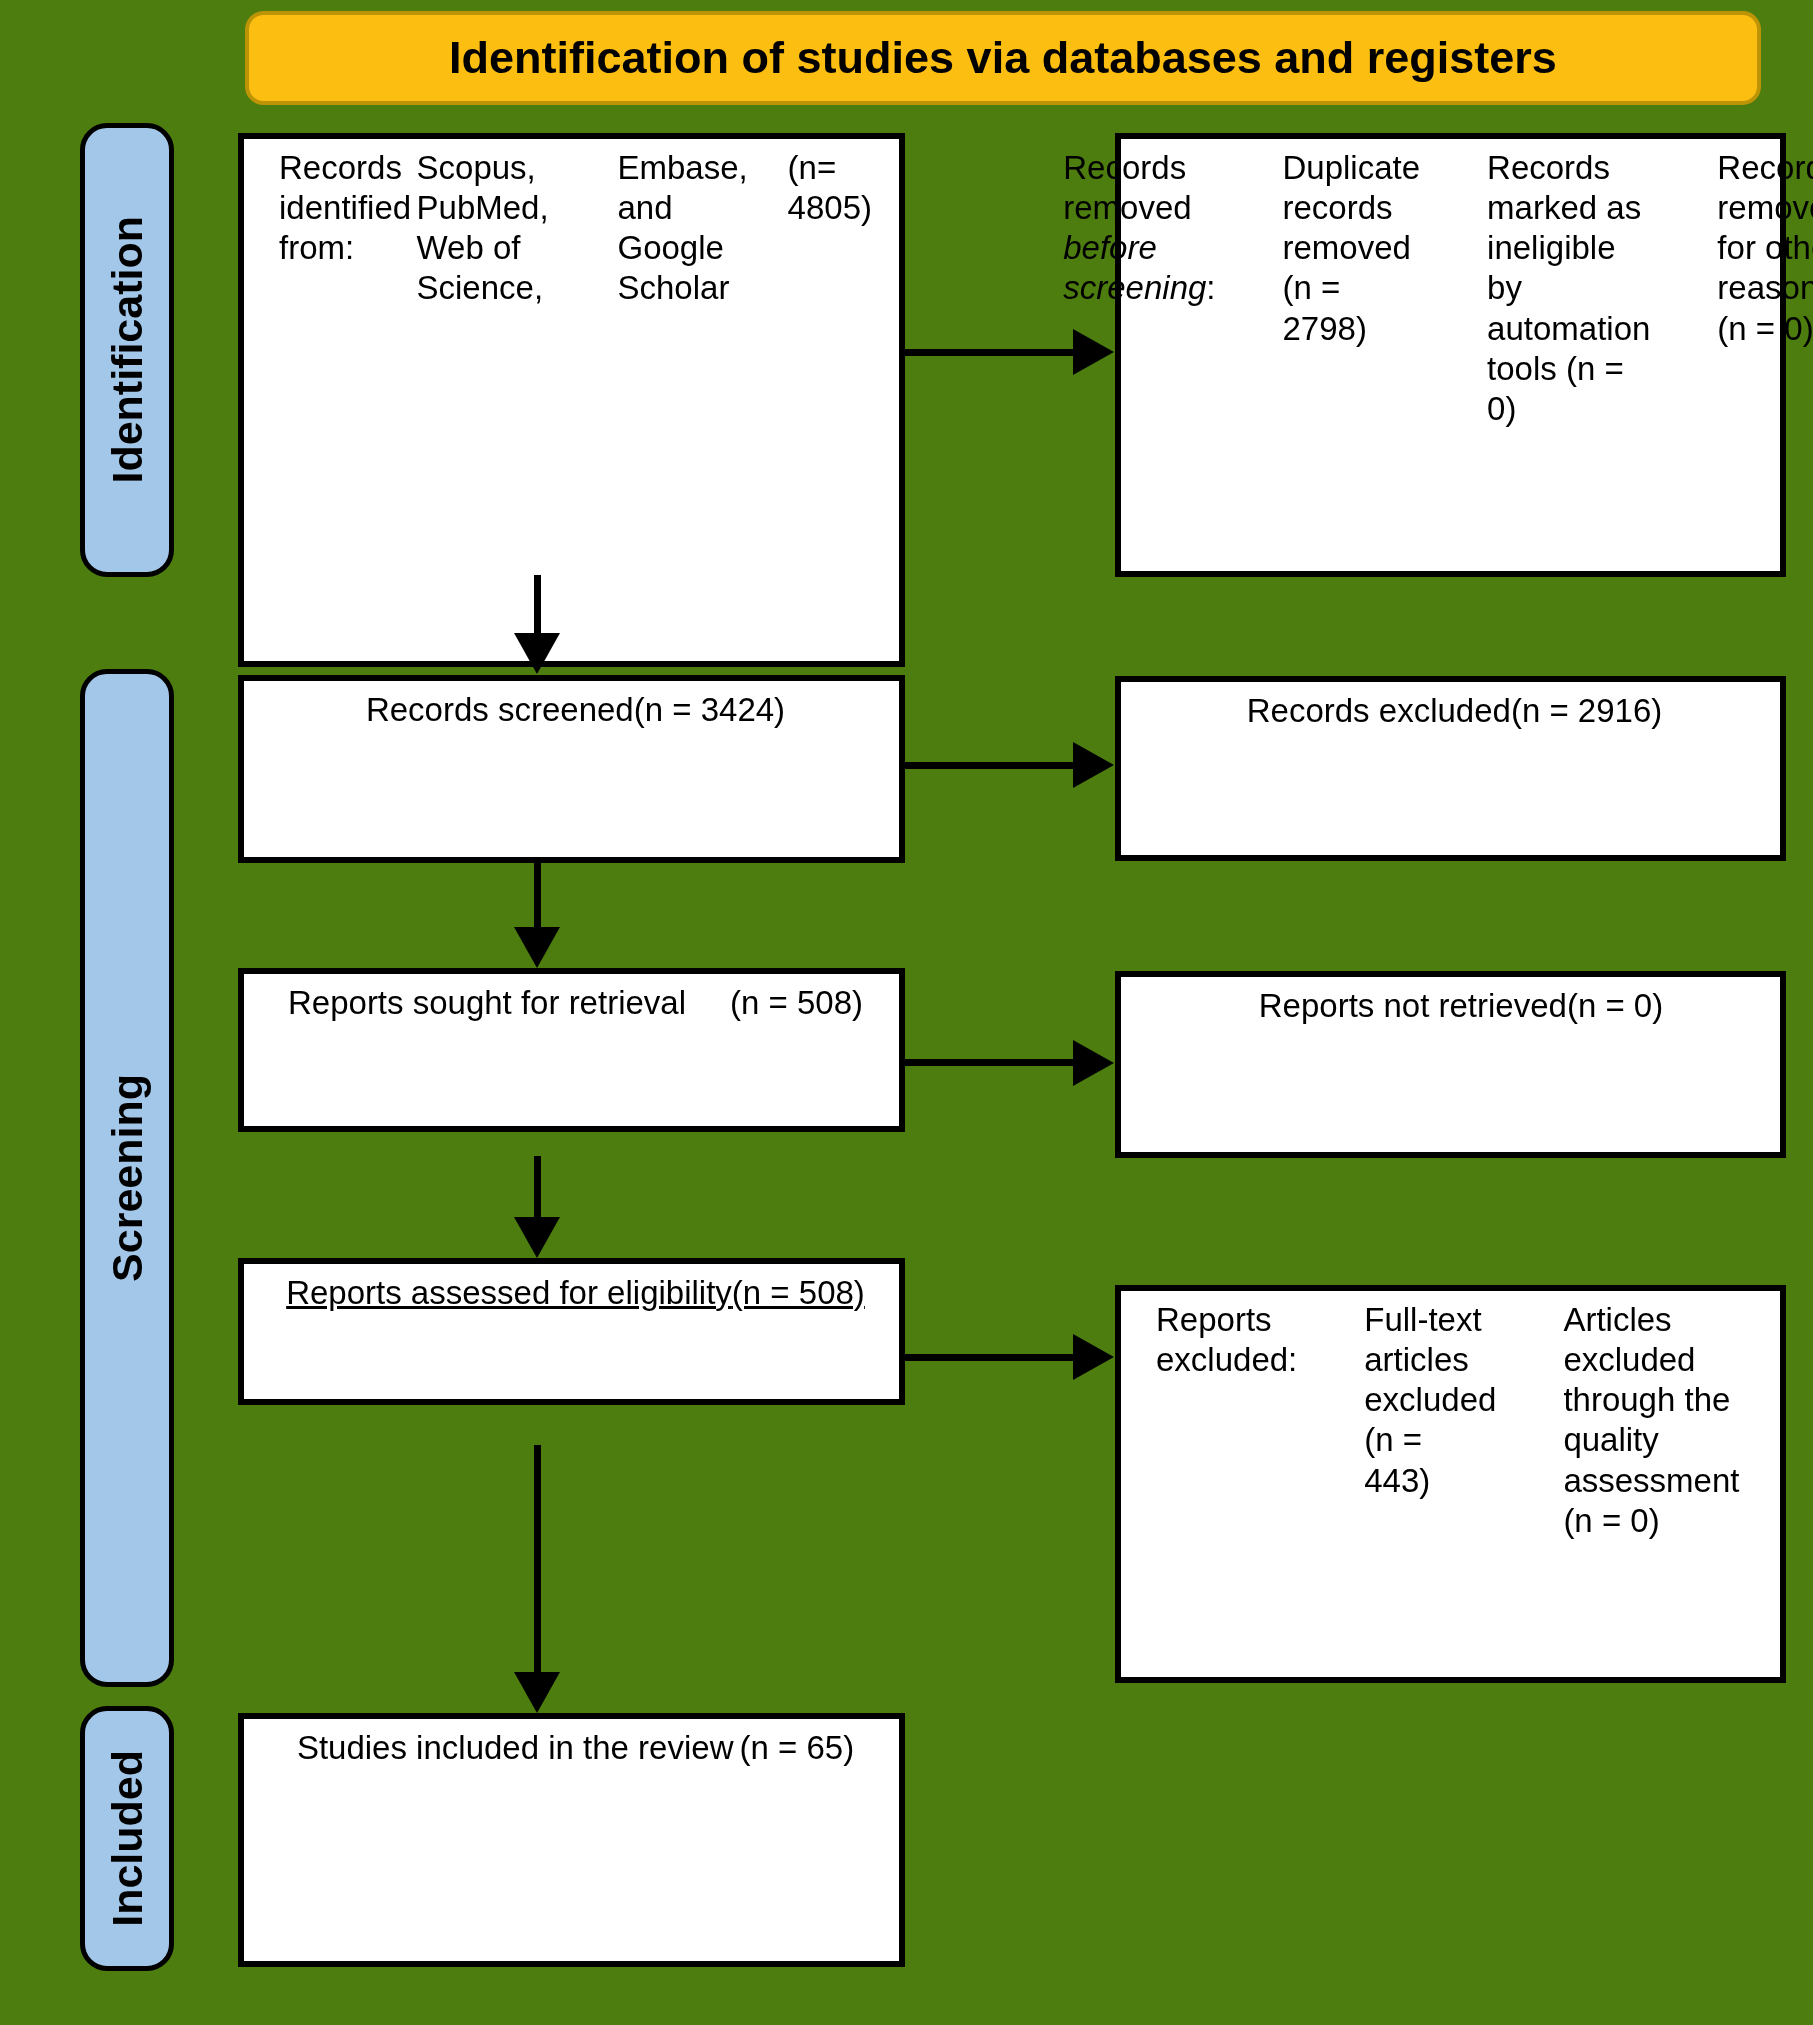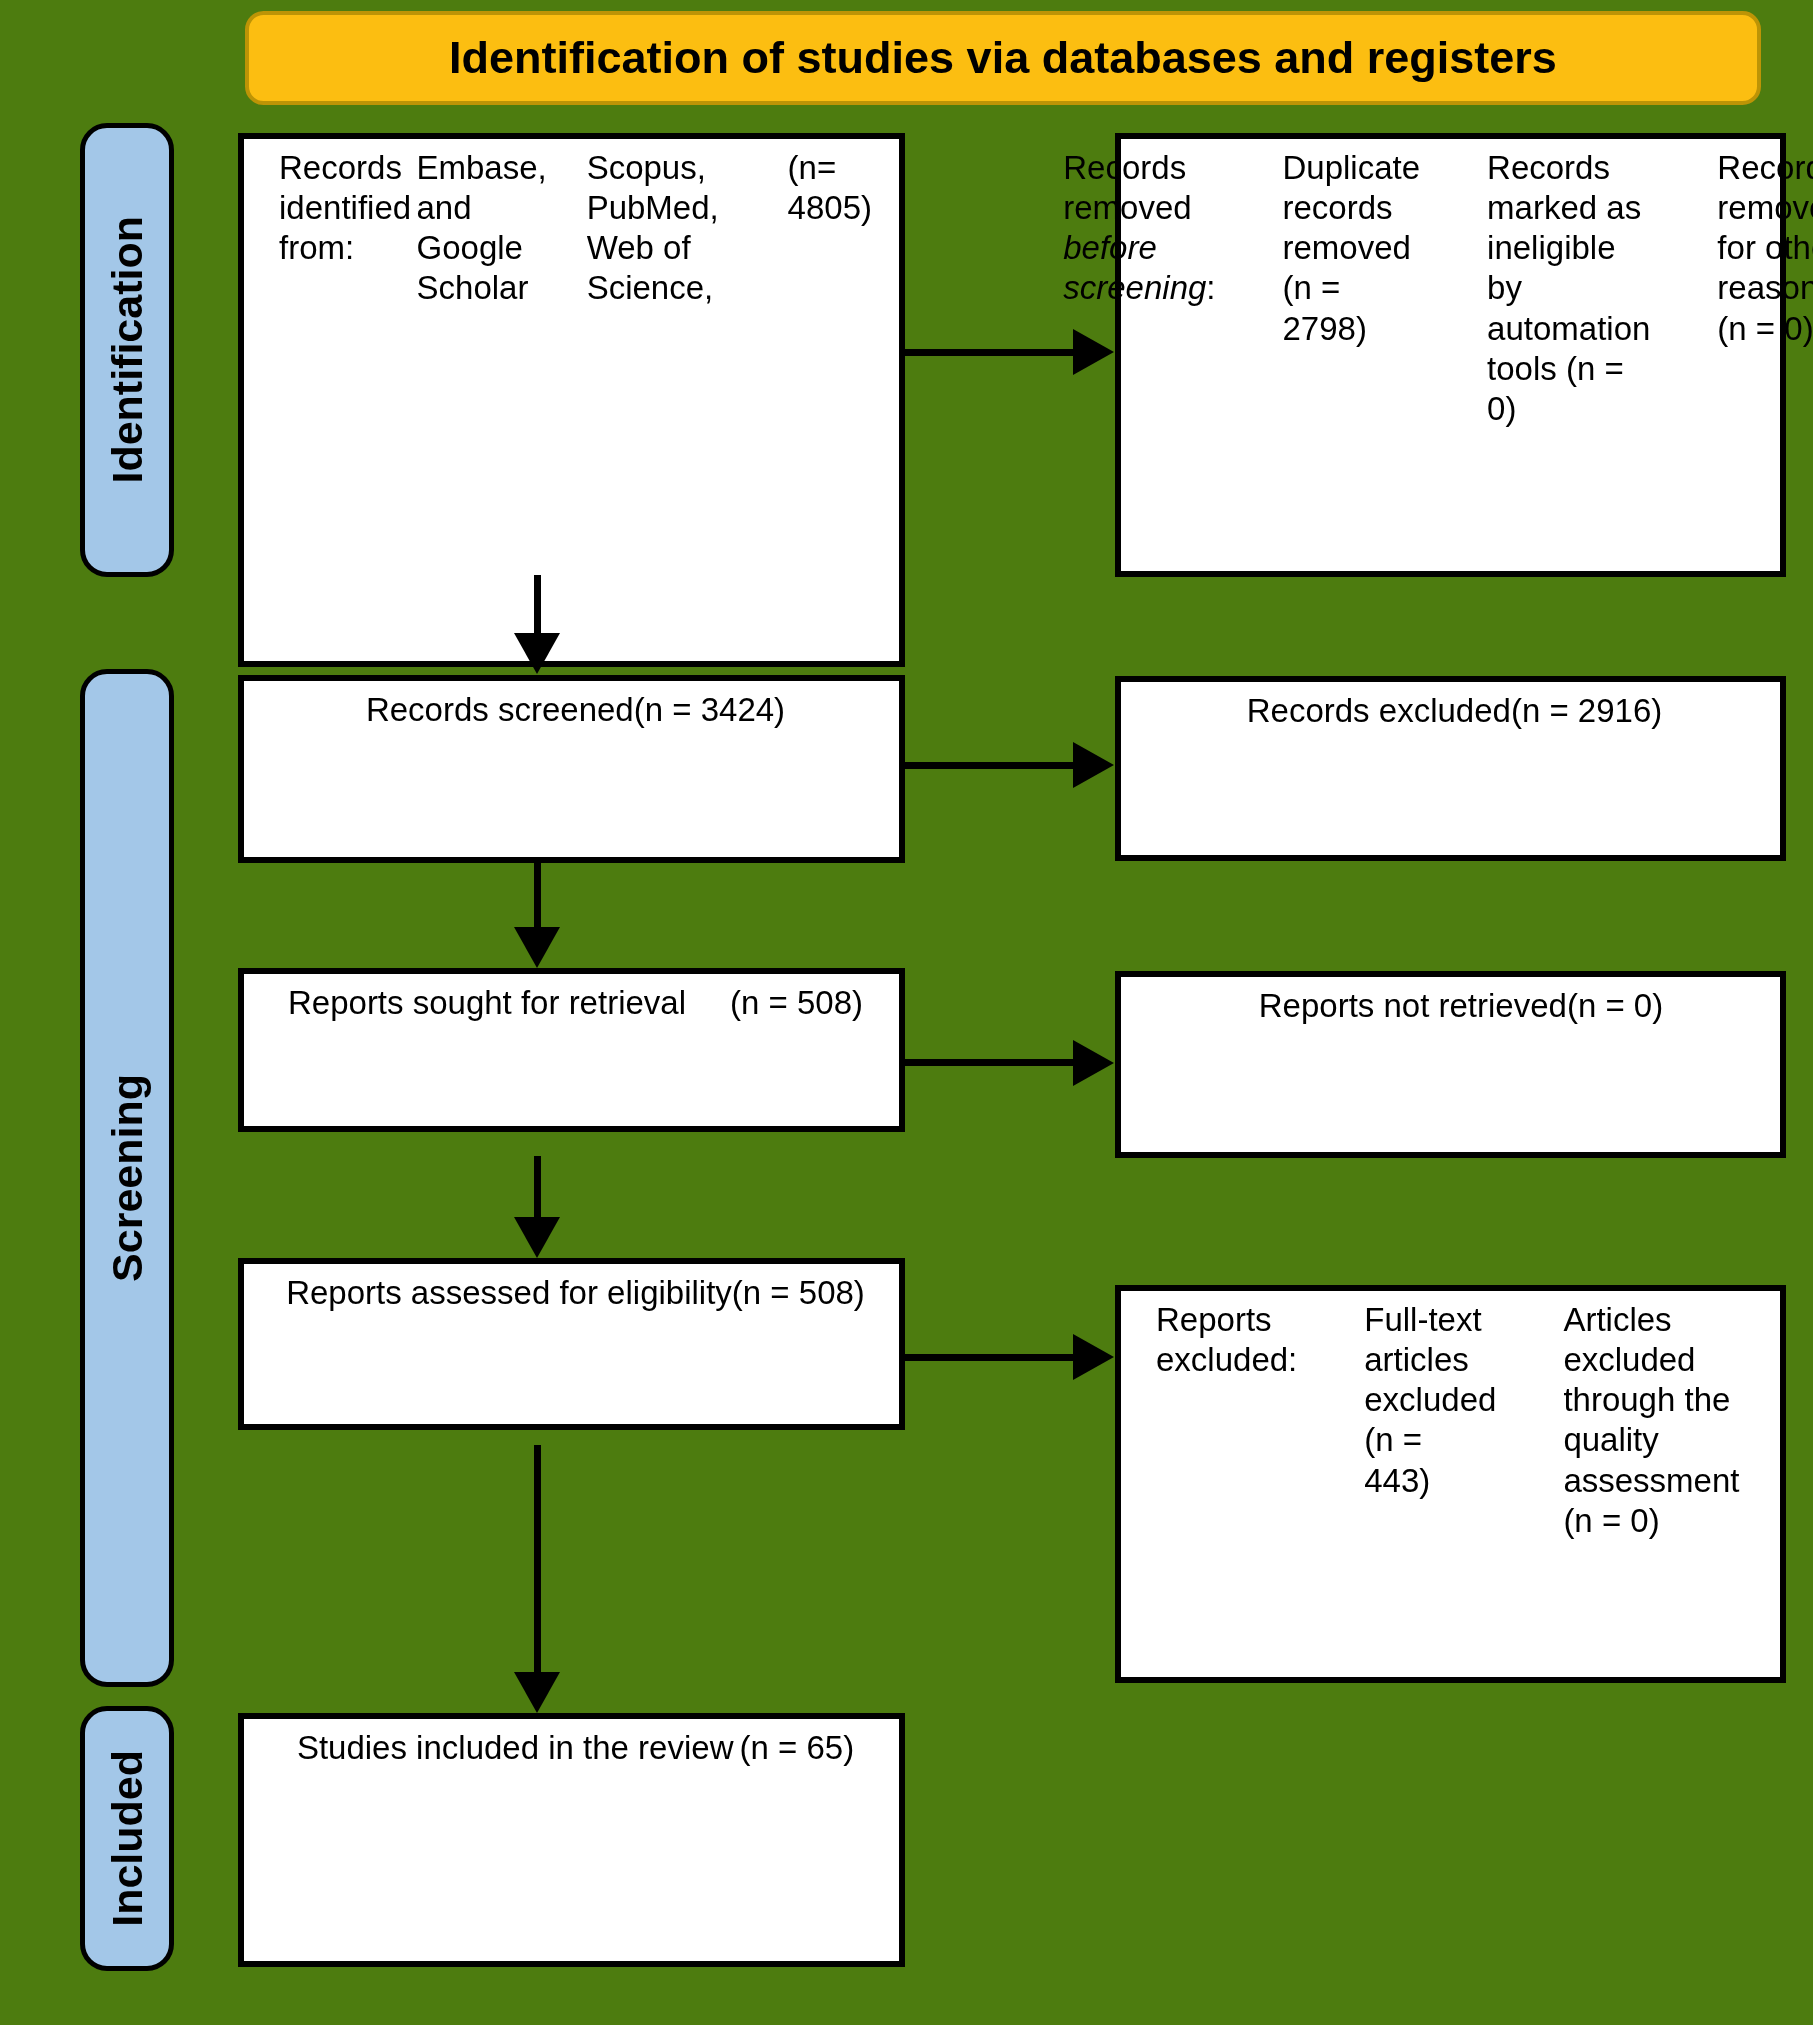--- a/index.html
+++ b/index.html
@@ -38,21 +38,21 @@
     padding:8.5px 27px 8.5px 35px;
   }
   .col-l{left:238px;width:667px;}
   .col-r{left:1115px;width:671px;}
   #box-identified{top:133px;height:534px;}
   #box-removed{top:133px;height:444px;}
   #box-screened{top:675px;height:188px;}
   #box-excluded-records{top:676px;height:185px;}
   #box-sought{top:968px;height:164px;gap:44px;}
   #box-not-retrieved{top:971px;height:187px;padding-left:48px;}
-  #box-assessed{top:1258px;height:172px;}
+  #box-assessed{top:1258px;height:147px;text-decoration:underline;}
   #box-excluded-reports{top:1253px;height:398px;margin-top:32px;}
   #box-included{top:1713px;height:254px;gap:6px;}
   .indent{margin-left:67px;max-width:469px;}
   .it{font-style:italic;}
   
   .shaft-v{position:absolute;width:7px;background:var(--line-color,#000);}
   .shaft-h{position:absolute;height:7px;background:var(--line-color,#000);}
   .head-down{position:absolute;width:0;height:0;
     border-left:23.4px solid transparent;border-right:23.4px solid transparent;
     border-top:41px solid var(--line-color,#000);}
@@ -82,22 +82,22 @@
   </div>
   <div class="stage" id="stage-screening">
     <span class="vtxt">Screening</span>
   </div>
   <div class="stage" id="stage-included">
     <span class="vtxt">Included</span>
   </div>
 
   <div class="box col-l" id="box-identified">
     <div>Records identified from:</div>
+    <div>Scopus, PubMed, Web of Science,</div>
     <div>Embase, and Google Scholar</div>
-    <div>Scopus, PubMed, Web of Science,</div>
     <div>(n= 4805)</div>
   </div>
   <div class="box col-r" id="box-removed">
     <div><span>Records removed </span><span class="it">before screening</span><span>:</span></div>
     <div class="indent">Duplicate records removed (n = 2798)</div>
     <div class="indent">Records marked as ineligible by automation tools (n = 0)</div>
     <div class="indent">Records removed for other reasons (n = 0)</div>
   </div>
 
   <div class="box col-l" id="box-screened">

